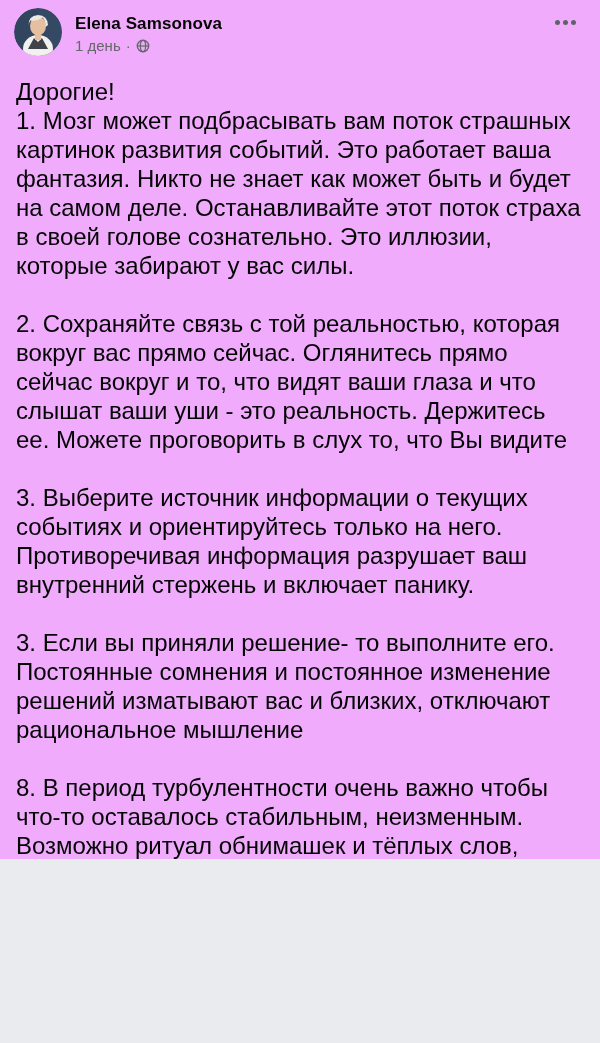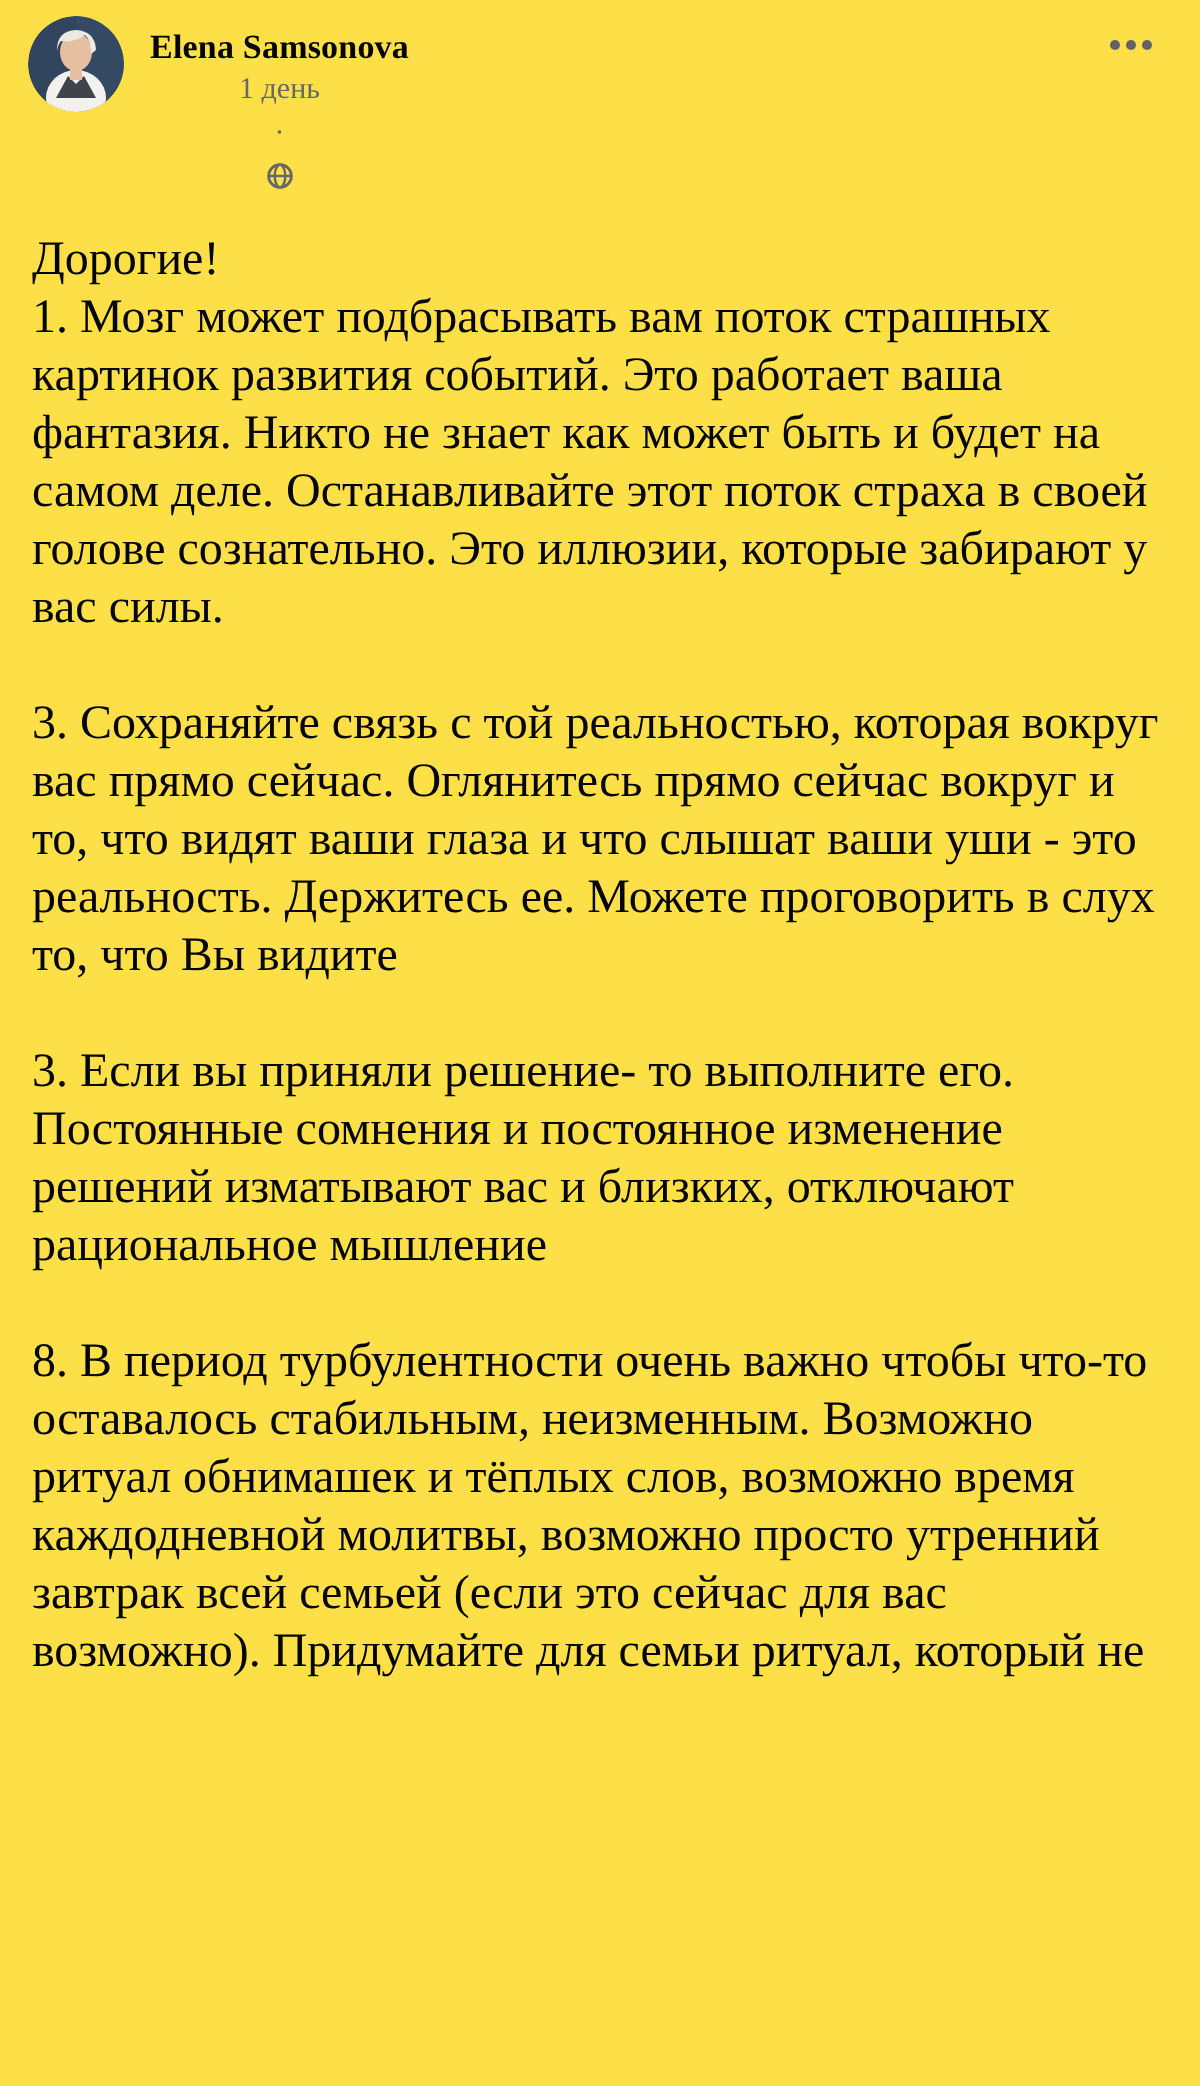--- a/index.html
+++ b/index.html
@@ -1,23 +1,23 @@
 <!DOCTYPE html>
 <html><head>
 <meta charset="utf-8">
 <style>
   * { margin: 0; padding: 0; box-sizing: border-box; }
   html, body { background: #e9ebee; }
   .post {
     width: 600px;
-    height: 1043px;
-    background: #fde047;
+    height: 859px;
+    background: #f0abfc;
     overflow: hidden;
     position: relative;
-    font-family: Liberation Serif, serif;
+    font-family: Liberation Sans, sans-serif;
     color: #050505;
   }
   .header {
     display: flex;
     align-items: flex-start;
     padding: 8px 16px 0 14px;
     position: relative;
   }
   .avatar {
     width: 48px;
@@ -41,21 +41,20 @@
     cursor: pointer;
   }
   .meta-row {
     display: flex;
     align-items: center;
     gap: 5px;
     margin-top: 3px;
     font-size: 15px;
     color: #65676b;
     cursor: pointer;
-    flex-direction: column;
   }
   .globe-icon svg { display: block; width: 14px; height: 14px; }
   .menu-dots {
     position: absolute;
     top: 16px;
     right: 20px;
     display: flex;
     gap: 3px;
     padding: 4px;
     cursor: pointer;
@@ -118,18 +117,19 @@
       <i></i>
       <i></i>
       <i></i>
     </div>
 
   </div>
 
   <div class="body">
     <p>Дорогие!
 1. Мозг может подбрасывать вам поток страшных картинок развития событий. Это работает ваша фантазия. Никто не знает как может быть и будет на самом деле. Останавливайте этот поток страха в своей голове сознательно. Это иллюзии, которые забирают у вас силы.</p>
-    <p>3. Сохраняйте связь с той реальностью, которая вокруг вас прямо сейчас. Оглянитесь прямо сейчас вокруг и то, что видят ваши глаза и что слышат ваши уши - это реальность. Держитесь ее. Можете проговорить в слух то, что Вы видите</p>
+    <p>2. Сохраняйте связь с той реальностью, которая вокруг вас прямо сейчас. Оглянитесь прямо сейчас вокруг и то, что видят ваши глаза и что слышат ваши уши - это реальность. Держитесь ее. Можете проговорить в слух то, что Вы видите</p>
+    <p>3. Выберите источник информации о текущих событиях и ориентируйтесь только на него. Противоречивая информация разрушает ваш внутренний стержень и включает панику.</p>
     <p>3. Если вы приняли решение- то выполните его. Постоянные сомнения и постоянное изменение решений изматывают вас и близких, отключают рациональное мышление</p>
     <p>8. В период турбулентности очень важно чтобы что-то оставалось стабильным, неизменным. Возможно ритуал обнимашек и тёплых слов, возможно время каждодневной молитвы, возможно просто утренний завтрак всей семьей (если это сейчас для вас возможно). Придумайте для семьи ритуал, который не</p>
   </div>
 
 </div>
 
 </body></html>

